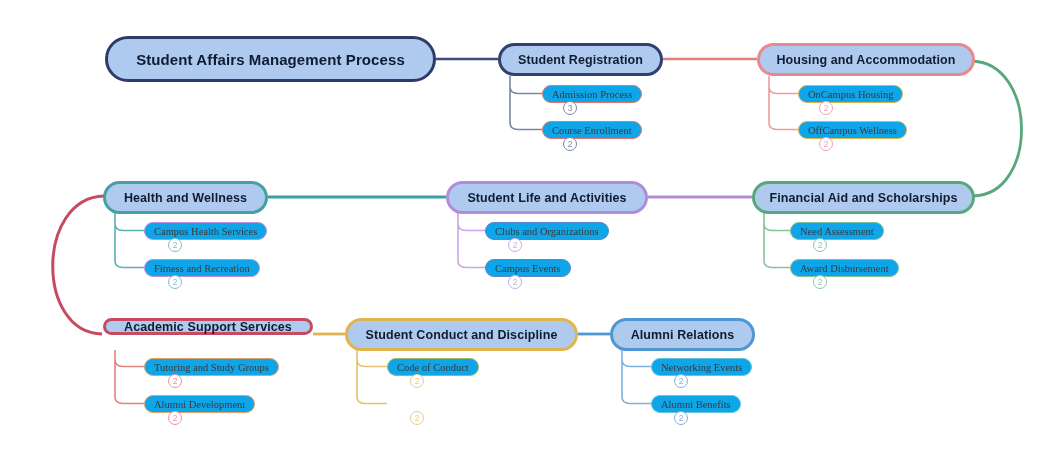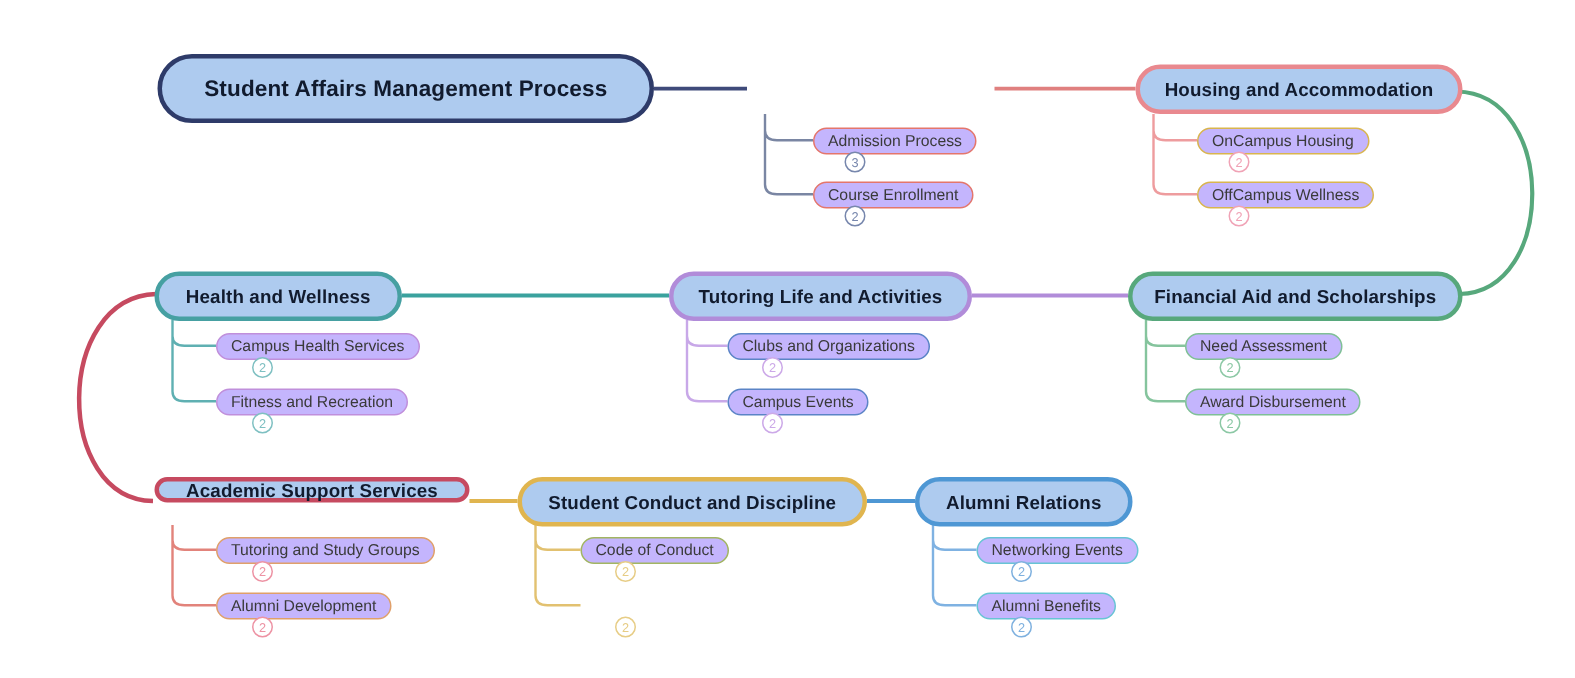--- a/index.html
+++ b/index.html
@@ -9,23 +9,23 @@
   }
   svg.links{position:absolute;left:0;top:0;width:1050px;height:452px;}
   svg.links path{fill:none;}
   .main{
     position:absolute;background:#AECBEF;border:3px solid #33406F;border-radius:17px;
     display:flex;align-items:center;justify-content:center;box-sizing:border-box;
     font-weight:bold;font-size:12.5px;color:#111B2E;white-space:nowrap;letter-spacing:.1px;
   }
   .root{border-radius:24px;font-size:15px;border-width:3px;border-color:#2E3B69;}
   .child{
-    position:absolute;background:#c4b5fd;border:1.5px solid;border-radius:9px;height:18px;
+    position:absolute;background:#0ea5e9;border:1.5px solid;border-radius:9px;height:18px;
     display:inline-flex;align-items:center;padding:0 9px;box-sizing:border-box;
-    font-size:10.5px;color:#3A3A3A;white-space:nowrap;
+    font-size:10.5px;color:#3A3A3A;white-space:nowrap;font-family:Liberation Serif, serif;
   }
   .badge{
     position:absolute;width:14px;height:14px;border-radius:50%;background:#ffffff;
     border:1.2px solid;box-sizing:border-box;display:flex;align-items:center;justify-content:center;
     font-size:8.5px;line-height:1;
   }
   
   .bd0{border-color:#33406F}.bd1{border-color:#E9898F}.bd2{border-color:#46A0A2}
   .bd3{border-color:#B18CD9}.bd4{border-color:#57A87C}.bd5{border-color:#C64A60}
   .bd6{border-color:#E0B54F}.bd7{border-color:#4E97D4}
@@ -62,20 +62,23 @@
     <path stroke="#85C49D" stroke-width="1.6" d="M764 213 V224 Q764 230.5 772 230.5 H790 M764 213 V261 Q764 267.5 772 267.5 H790"></path>
     <path stroke="#E2837B" stroke-width="1.6" d="M115 350 V360 Q115 366.5 123 366.5 H144 M115 350 V397 Q115 403.5 123 403.5 H144"></path>
     <path stroke="#E2C170" stroke-width="1.6" d="M357 350 V360 Q357 366.5 365 366.5 H387 M357 350 V397 Q357 403.5 365 403.5 H387"></path>
     <path stroke="#7FB2E2" stroke-width="1.6" d="M622 350 V360 Q622 366.5 630 366.5 H651 M622 350 V397 Q622 403.5 630 403.5 H651"></path>
   </svg>
 
   <div class="main root" style="left:105px;top:36px;width:331px;height:46px">
     <span>Student Affairs Management Process</span>
   </div>
 
+  <div class="main bd0" style="left:498px;top:43px;width:165px;height:33px">
+    <span>Student Registration</span>
+  </div>
   <div class="child cb0" style="left:542px;top:85px">
     <span>Admission Process</span>
   </div>
   <div class="badge bg0" style="left:563px;top:101px">3</div>
   <div class="child cb0" style="left:542px;top:121px">
     <span>Course Enrollment</span>
   </div>
   <div class="badge bg0" style="left:563px;top:137px">2</div>
 
   <div class="main bd1" style="left:757px;top:43px;width:218px;height:33px">
@@ -96,21 +99,21 @@
   <div class="child cb2" style="left:144px;top:222px">
     <span>Campus Health Services</span>
   </div>
   <div class="badge bg2" style="left:168px;top:238px">2</div>
   <div class="child cb2" style="left:144px;top:259px">
     <span>Fitness and Recreation</span>
   </div>
   <div class="badge bg2" style="left:168px;top:275px">2</div>
 
   <div class="main bd3" style="left:446px;top:181px;width:202px;height:33px">
-    <span>Tutoring Life and Activities</span>
+    <span>Student Life and Activities</span>
   </div>
   <div class="child cb3" style="left:485px;top:222px">
     <span>Clubs and Organizations</span>
   </div>
   <div class="badge bg3" style="left:508px;top:238px">2</div>
   <div class="child cb3" style="left:485px;top:259px">
     <span>Campus Events</span>
   </div>
   <div class="badge bg3" style="left:508px;top:275px">2</div>
 

